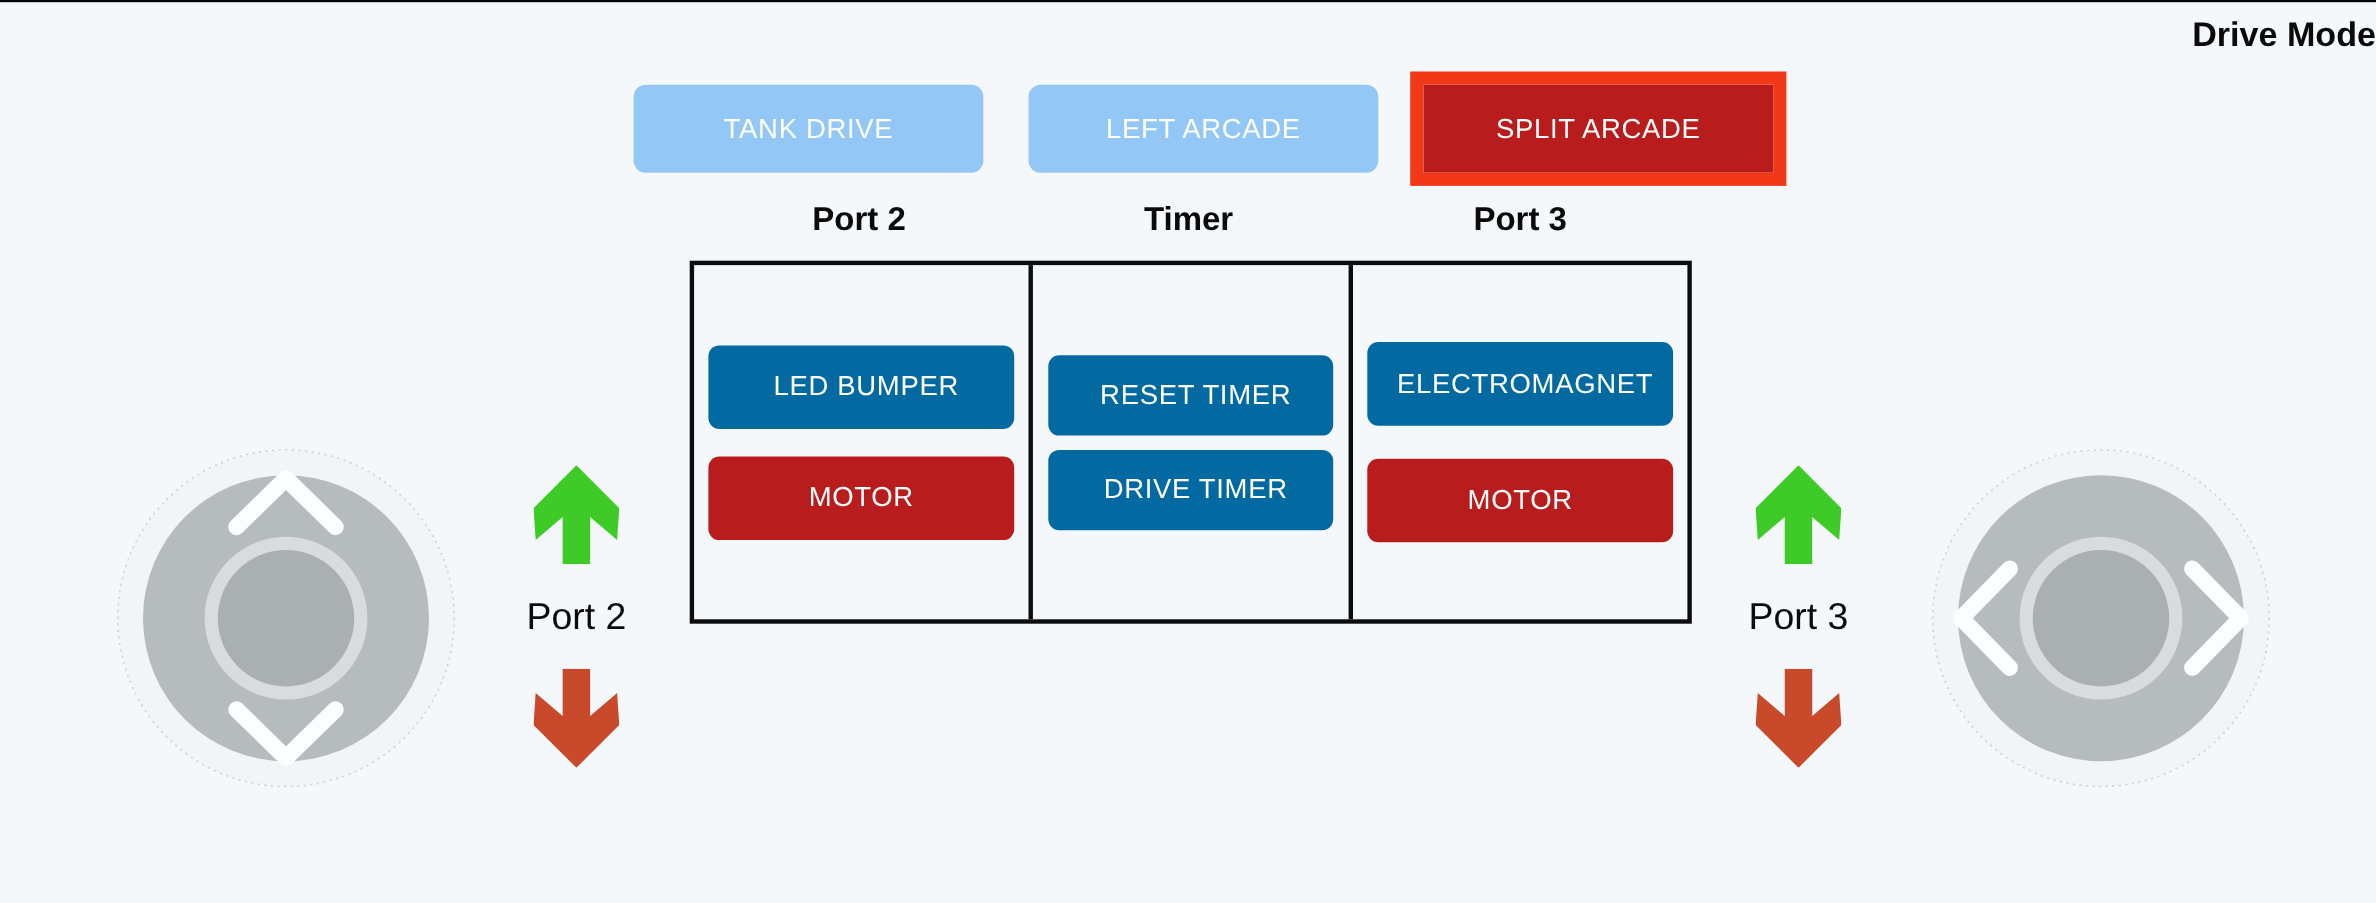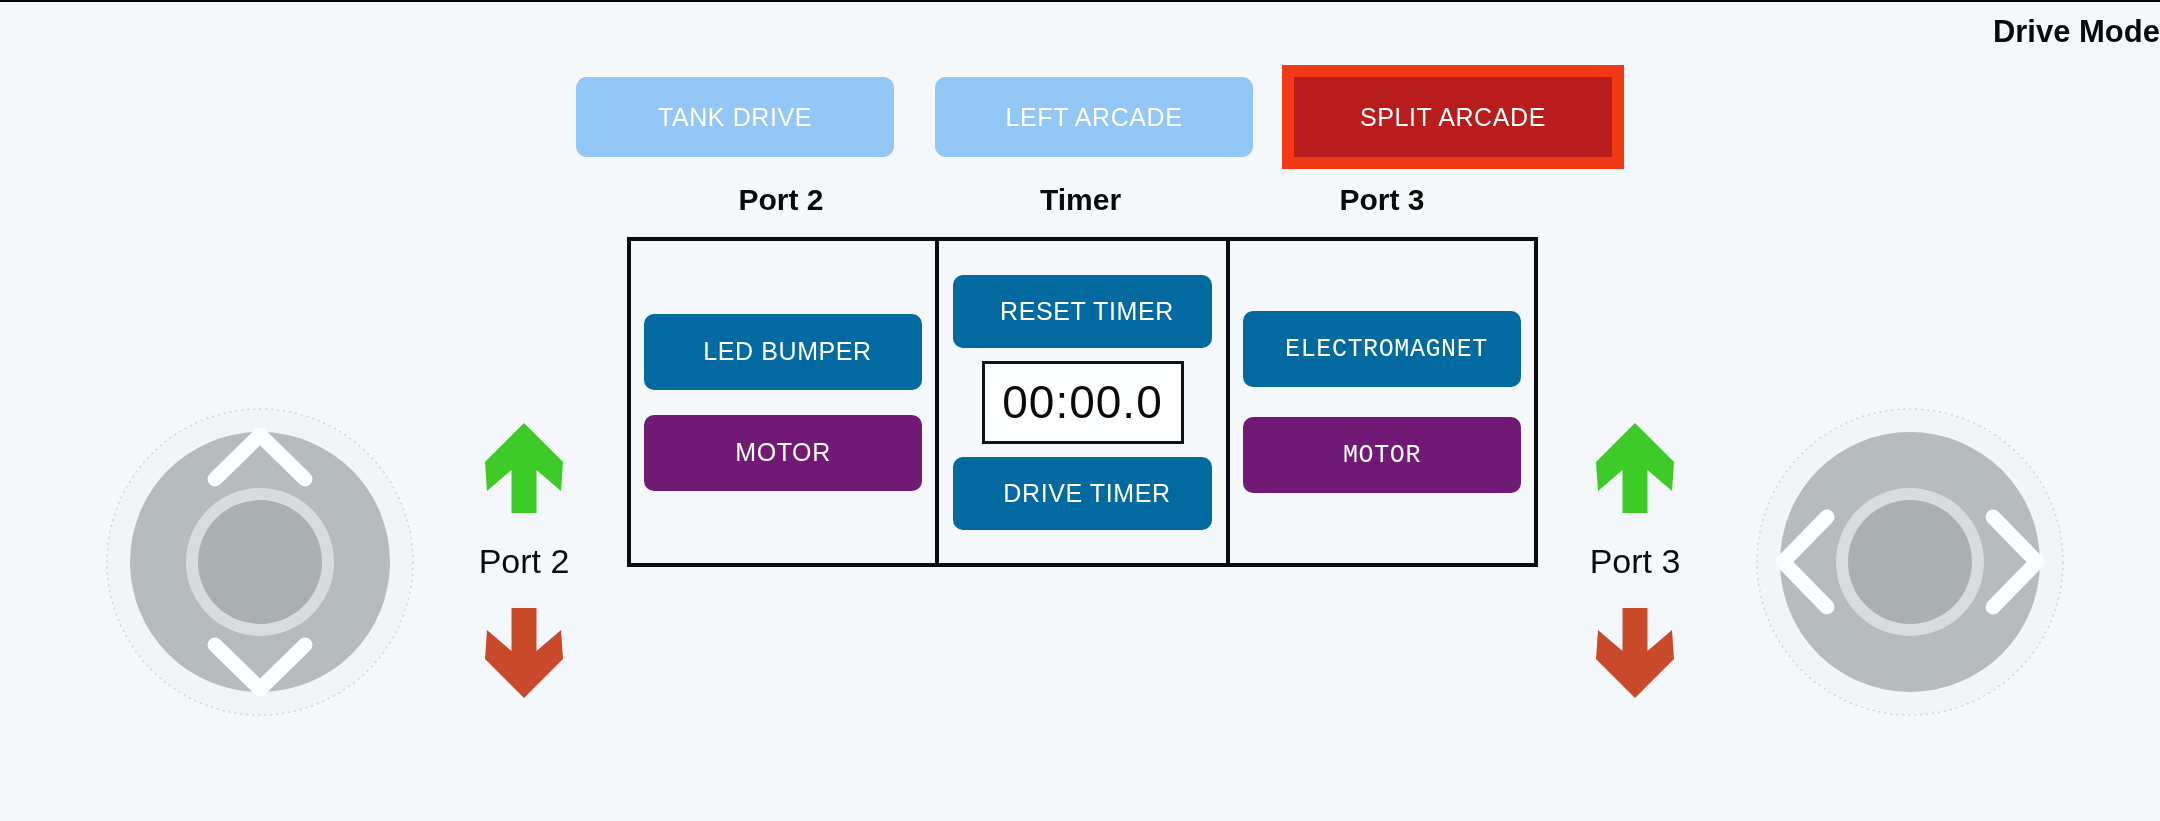--- a/index.html
+++ b/index.html
@@ -22,27 +22,27 @@
   .panel-headers{position:absolute;left:627px;top:183px;width:911px;display:flex;}
   .panel-headers .ph{font-size:30px;font-weight:700;color:#0a0a0a;text-align:center;}
   .ph1{width:308px;} .ph2{width:291px;} .ph3{width:312px;}
 
   
   .panel-table{position:absolute;left:627px;top:237px;width:911px;height:330px;
     box-sizing:border-box;border:4px solid #0c0c0c;display:flex;}
   .ptcol{display:flex;flex-direction:column;align-items:center;justify-content:center;}
   .col-port2{width:304px;border-right:4px solid #0c0c0c;gap:25px;}
   .col-timer{width:287px;border-right:4px solid #0c0c0c;gap:13px;}
-  .col-port3{flex:1;gap:30px;font-family:Liberation Mono, monospace;}
+  .col-port3{flex:1;gap:30px;}
 
   .cell-btn{width:278px;height:76px;border-radius:10px;color:#ffffff;font-size:25px;
     letter-spacing:.6px;display:flex;align-items:center;justify-content:center;
     font-family:inherit;border:none;cursor:pointer;}
   .cell-btn.on{background:#0369a1;padding-left:15px;}
-  .cell-btn.off{background:#701a75;}
+  .cell-btn.off{background:#b91c1c;}
   .timer-btn{width:259px;height:73px;}
   .timer-display{width:202px;height:83px;box-sizing:border-box;background:#fdfeff;
     border:3px solid #121212;display:flex;align-items:center;justify-content:center;
     font-size:46px;color:#0a0a0a;letter-spacing:1px;}
 
   
   .joy{position:absolute;cursor:pointer;}
   .joy-left{left:105px;top:407px;}
   .joy-right{left:1755px;top:407px;}
 
@@ -71,21 +71,20 @@
     <div class="ph ph3">Port 3</div>
   </div>
 
   <div class="panel-table">
     <div class="ptcol col-port2">
       <button class="cell-btn on">LED BUMPER</button>
       <button class="cell-btn off">MOTOR</button>
     </div>
     <div class="ptcol col-timer">
       <button class="cell-btn on timer-btn">RESET TIMER</button>
-      <div class="timer-display">00:00.0</div>
       <button class="cell-btn on timer-btn">DRIVE TIMER</button>
     </div>
     <div class="ptcol col-port3">
       <button class="cell-btn on">ELECTROMAGNET</button>
       <button class="cell-btn off">MOTOR</button>
     </div>
   </div>
 
   <svg class="dir-arrow" style="left:485px;top:423px" width="78" height="90" viewBox="0 0 78 90">
     <polygon points="39,0 78,39 76,68 51.5,47 51.5,90 26.5,90 26.5,47 2,68 0,39" fill="#3ecb28"></polygon>

